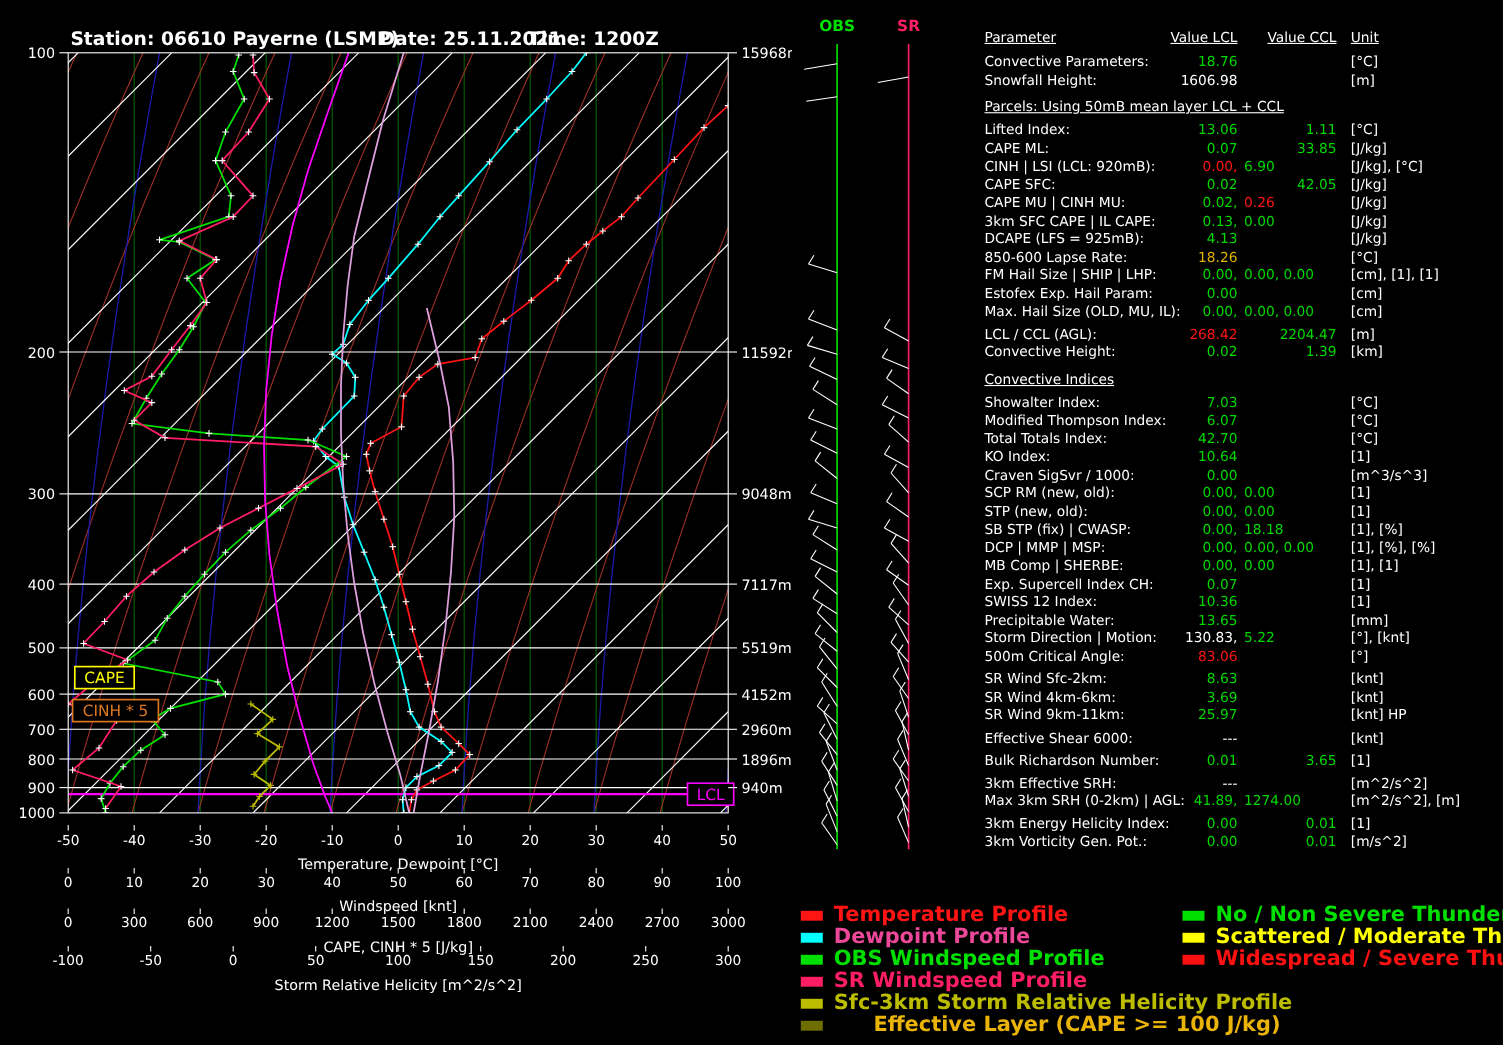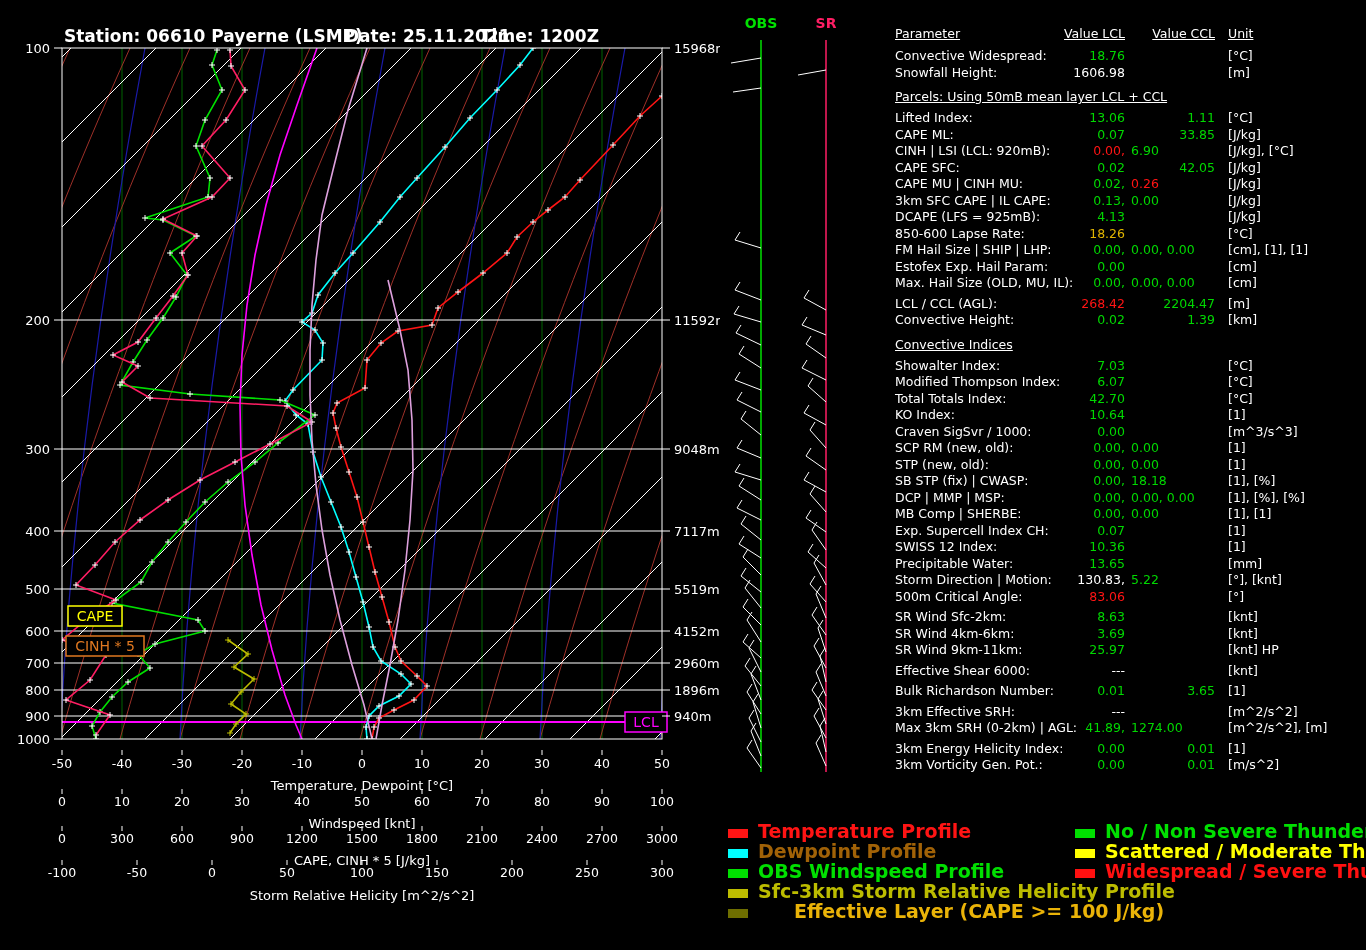--- a/index.html
+++ b/index.html
@@ -686,21 +686,21 @@
   </svg>
 
 <div id="table-panel">
     <div class="thead">
       <span class="hP">Parameter</span>
       <span class="hL">Value LCL</span>
       <span class="hC">Value CCL</span>
       <span class="hU">Unit</span>
     </div>
     <div class="trow">
-      <span class="tlbl">Convective Widespread:</span>
+      <span class="tlbl">Convective Parameters:</span>
       <span class="tv1 cg">18.76</span>
       <span class="tunit">[°C]</span>
     </div>
     <div class="trow">
       <span class="tlbl">Snowfall Height:</span>
       <span class="tv1 cw">1606.98</span>
       <span class="tunit">[m]</span>
     </div>
     <div class="tsec">Parcels: Using 50mB mean layer LCL + CCL</div>
     <div class="trow">
@@ -906,22 +906,23 @@
     <div class="trow">
       <span class="tlbl">3km Vorticity Gen. Pot.:</span>
       <span class="tv1 cg">0.00</span>
       <span class="tv2 cg">0.01</span>
       <span class="tunit">[m/s^2]</span>
     </div>
   </div>
 
 <div id="legend-left" class="legend">
     <div class="litem"><span class="swatch" style="background: rgb(255, 20, 20);"></span><span class="ltxt" style="color: rgb(255, 20, 20);">Temperature Profile</span></div>
-    <div class="litem"><span class="swatch" style="background: rgb(0, 255, 255);"></span><span class="ltxt" style="color: #a16207;">Dewpoint Profile</span></div>
+    <div class="litem"><span class="swatch" style="background: rgb(0, 255, 255);"></span><span class="ltxt" style="color: #ec4899;">Dewpoint Profile</span></div>
     <div class="litem"><span class="swatch" style="background: rgb(0, 224, 0);"></span><span class="ltxt" style="color: rgb(0, 224, 0);">OBS Windspeed Profile</span></div>
+    <div class="litem"><span class="swatch" style="background: rgb(255, 30, 100);"></span><span class="ltxt" style="color: rgb(255, 30, 100);">SR Windspeed Profile</span></div>
     <div class="litem"><span class="swatch" style="background: rgb(188, 188, 0);"></span><span class="ltxt" style="color: rgb(188, 188, 0);">Sfc-3km Storm Relative Helicity Profile</span></div>
     <div class="litem"><span class="swatch" style="background: rgb(110, 110, 0);"></span><span class="ltxt" style="color: #eab308; margin-left: 36px;">Effective Layer (CAPE &gt;= 100 J/kg)</span></div>
   </div>
 <div id="legend-right" class="legend">
     <div class="litem"><span class="swatch" style="background: rgb(0, 224, 0);"></span><span class="ltxt" style="color: rgb(0, 224, 0);">No / Non Severe Thunderstorms</span></div>
     <div class="litem"><span class="swatch" style="background: rgb(255, 255, 0);"></span><span class="ltxt" style="color: rgb(255, 255, 0);">Scattered / Moderate Thunderstorms</span></div>
     <div class="litem"><span class="swatch" style="background: rgb(255, 16, 16);"></span><span class="ltxt" style="color: rgb(255, 16, 16);">Widespread / Severe Thunderstorms</span></div>
   </div>
 
 </body></html>

